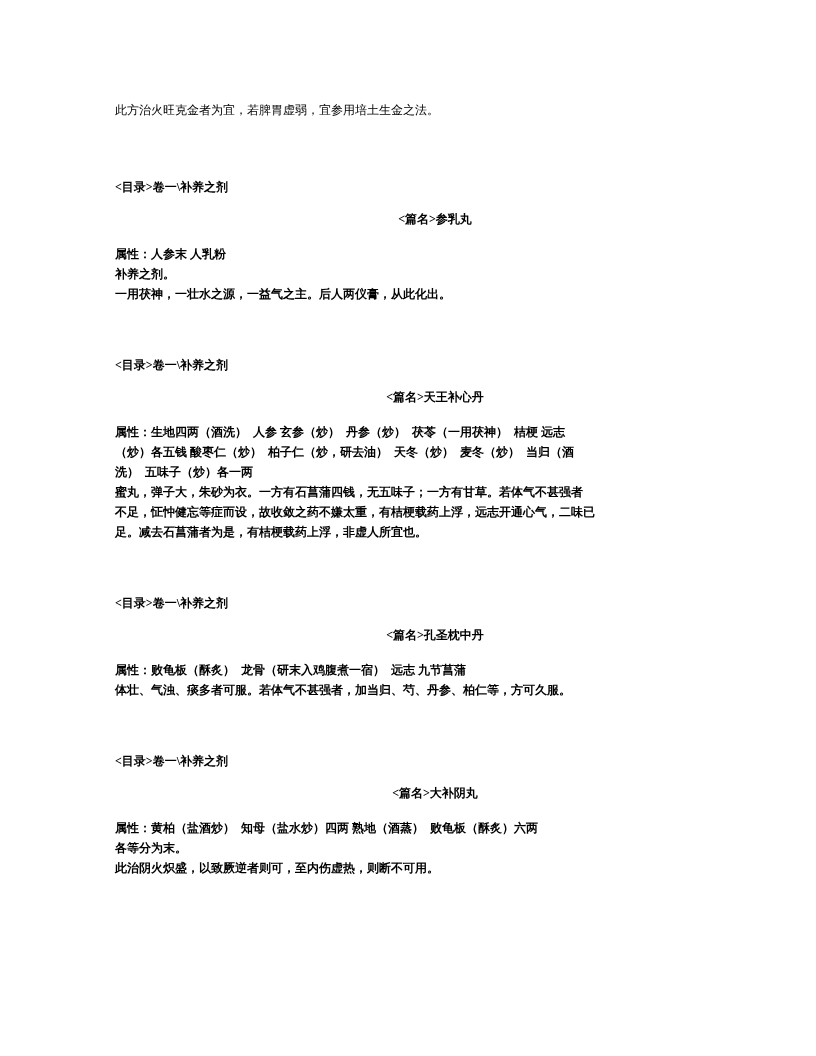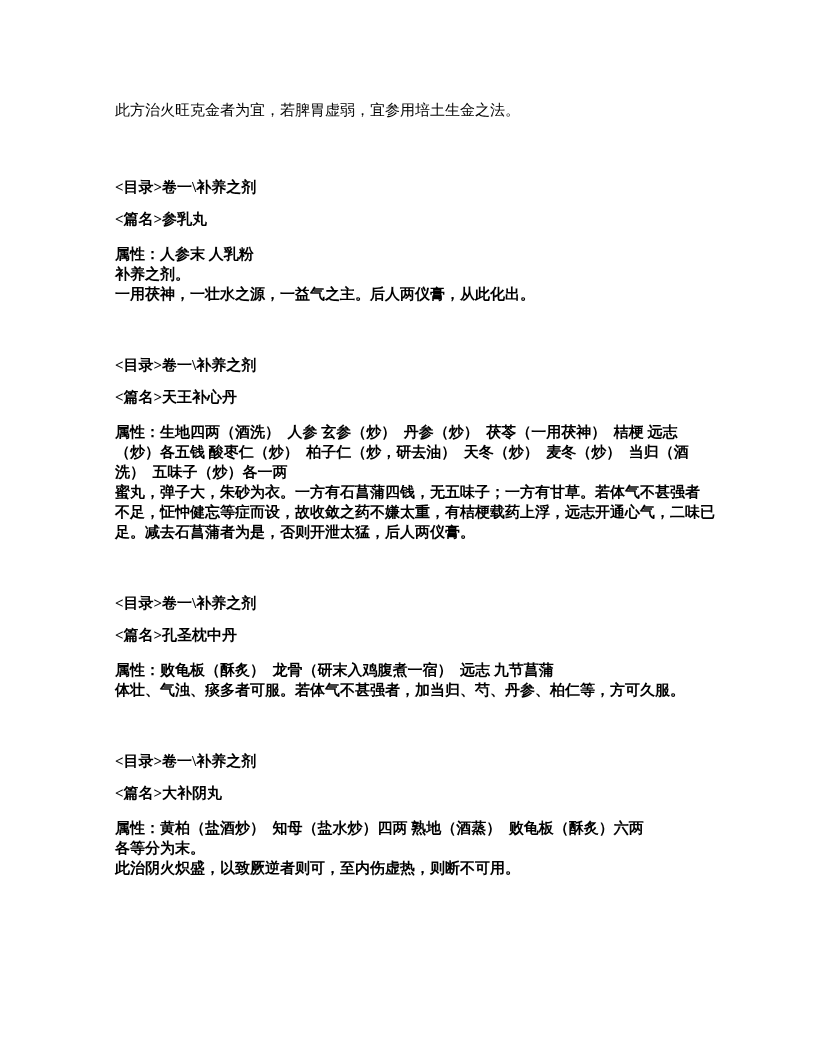--- a/index.html
+++ b/index.html
@@ -9,38 +9,38 @@
     height: 1056px;
     position: relative;
     overflow: hidden;
   }
   .page {
     position: absolute;
     inset: 0;
     background: #ffffff;
     color: #000000;
     font-family: "Liberation Serif", "DejaVu Serif", serif;
-    font-size: 15px;
+    font-size: 12px;
     line-height: 20px;
   }
   .content {
     position: absolute;
     left: 115px;
     top: 100px;
     width: 640px;
   }
   .line {
     white-space: pre;           
     letter-spacing: 0;
   }
   .intro    { margin-bottom: 57px; }
   .entry    { margin-bottom: 51px; font-weight: bold; }
   .entry:last-child { margin-bottom: 0; }
   .catalog  { margin-bottom: 12px; }  
-  .title    { margin-bottom: 15px; }  
+  .title    { margin-bottom: 15px; text-align: center; }  
 </style>
 </head>
 <body>
 
 <div class="page">
   <div class="content">
 
     <p class="line intro">此方治火旺克金者为宜，若脾胃虚弱，宜参用培土生金之法。</p>
 
     <section class="entry">
@@ -55,21 +55,21 @@
 
     <section class="entry">
       <p class="line catalog">&lt;目录&gt;卷一\补养之剂</p>
       <p class="line title">&lt;篇名&gt;天王补心丹</p>
       <div>
         <p class="line">属性：生地四两（酒洗）  人参 玄参（炒）  丹参（炒）  茯苓（一用茯神）  桔梗 远志</p>
         <p class="line">（炒）各五钱 酸枣仁（炒）  柏子仁（炒，研去油）  天冬（炒）  麦冬（炒）  当归（酒</p>
         <p class="line">洗）  五味子（炒）各一两</p>
         <p class="line">蜜丸，弹子大，朱砂为衣。一方有石菖蒲四钱，无五味子；一方有甘草。若体气不甚强者</p>
         <p class="line">不足，怔忡健忘等症而设，故收敛之药不嫌太重，有桔梗载药上浮，远志开通心气，二味已</p>
-        <p class="line">足。减去石菖蒲者为是，否则开泄太猛，后人两仪膏。</p>
+        <p class="line">足。减去石菖蒲者为是，有桔梗载药上浮，非虚人所宜也。</p>
       </div>
     </section>
 
     <section class="entry">
       <p class="line catalog">&lt;目录&gt;卷一\补养之剂</p>
       <p class="line title">&lt;篇名&gt;孔圣枕中丹</p>
       <div>
         <p class="line">属性：败龟板（酥炙）  龙骨（研末入鸡腹煮一宿）  远志 九节菖蒲</p>
         <p class="line">体壮、气浊、痰多者可服。若体气不甚强者，加当归、芍、丹参、柏仁等，方可久服。</p>
       </div>

